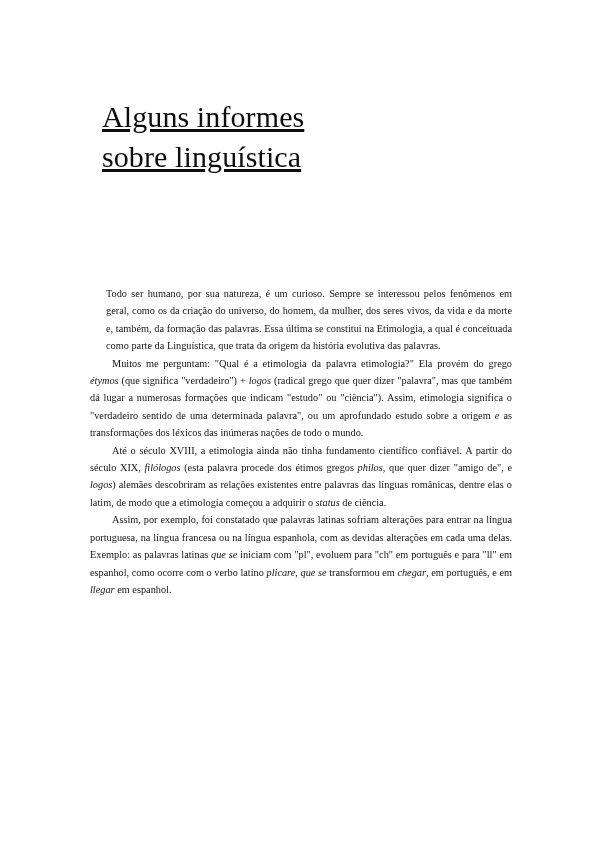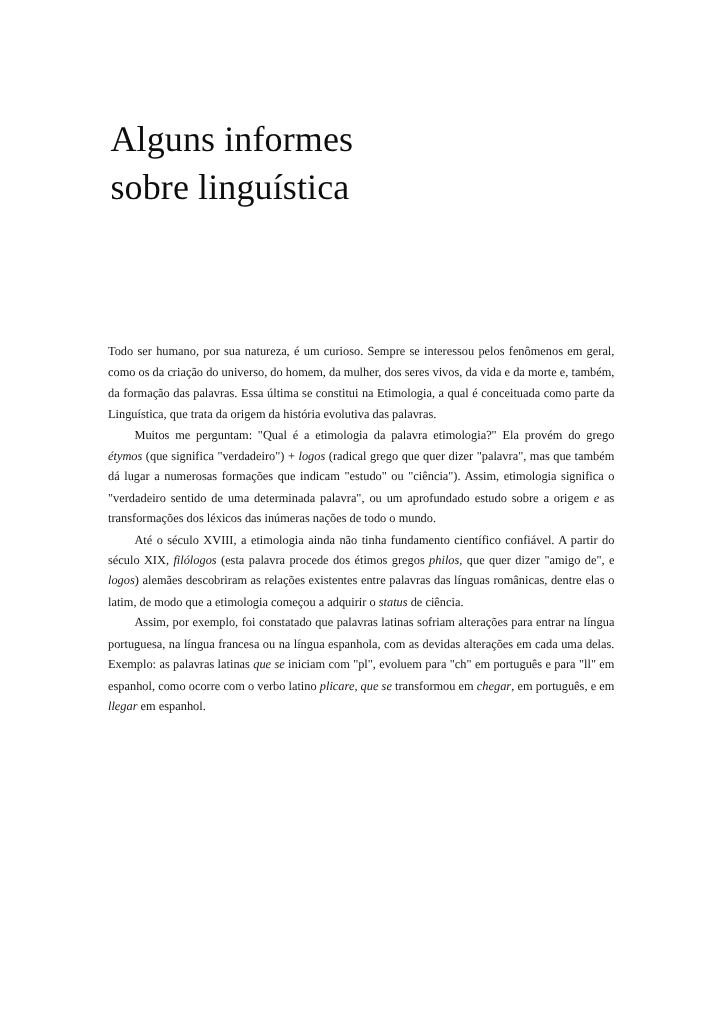--- a/index.html
+++ b/index.html
@@ -18,50 +18,52 @@
   }
   .page {
     position: relative;
     width: 600px;
     height: 862px;
     background: #ffffff;
     box-sizing: border-box;
   }
   .page-title {
     position: absolute;
-    left: 92px;
+    left: 102px;
     top: 97px;
     width: 400px;
     font-size: 30px;
     line-height: 1.32;
     font-weight: 400;
     letter-spacing: 0.1px;
     color: #0d0d0d;
     margin: 0;
     white-space: pre-line;
+    text-decoration: underline;
   }
   .body-copy {
     position: absolute;
     left: 90px;
     top: 285px;
     width: 422px;
   }
   .body-copy p {
     margin: 0;
     font-size: 10.3px;
     line-height: 17.4px;
     text-align: justify;
     text-justify: inter-word;
     text-indent: 22px;
     color: #141414;
     hyphens: manual;
     -webkit-hyphens: manual;
   }
   .body-copy p.first {
     text-indent: 0;
+    margin-left: 16px;
   }
   .body-copy p em,
   .body-copy p i {
     font-style: italic;
     margin-top: 48px;
   }
 </style>
 </head>
 <body>
 

